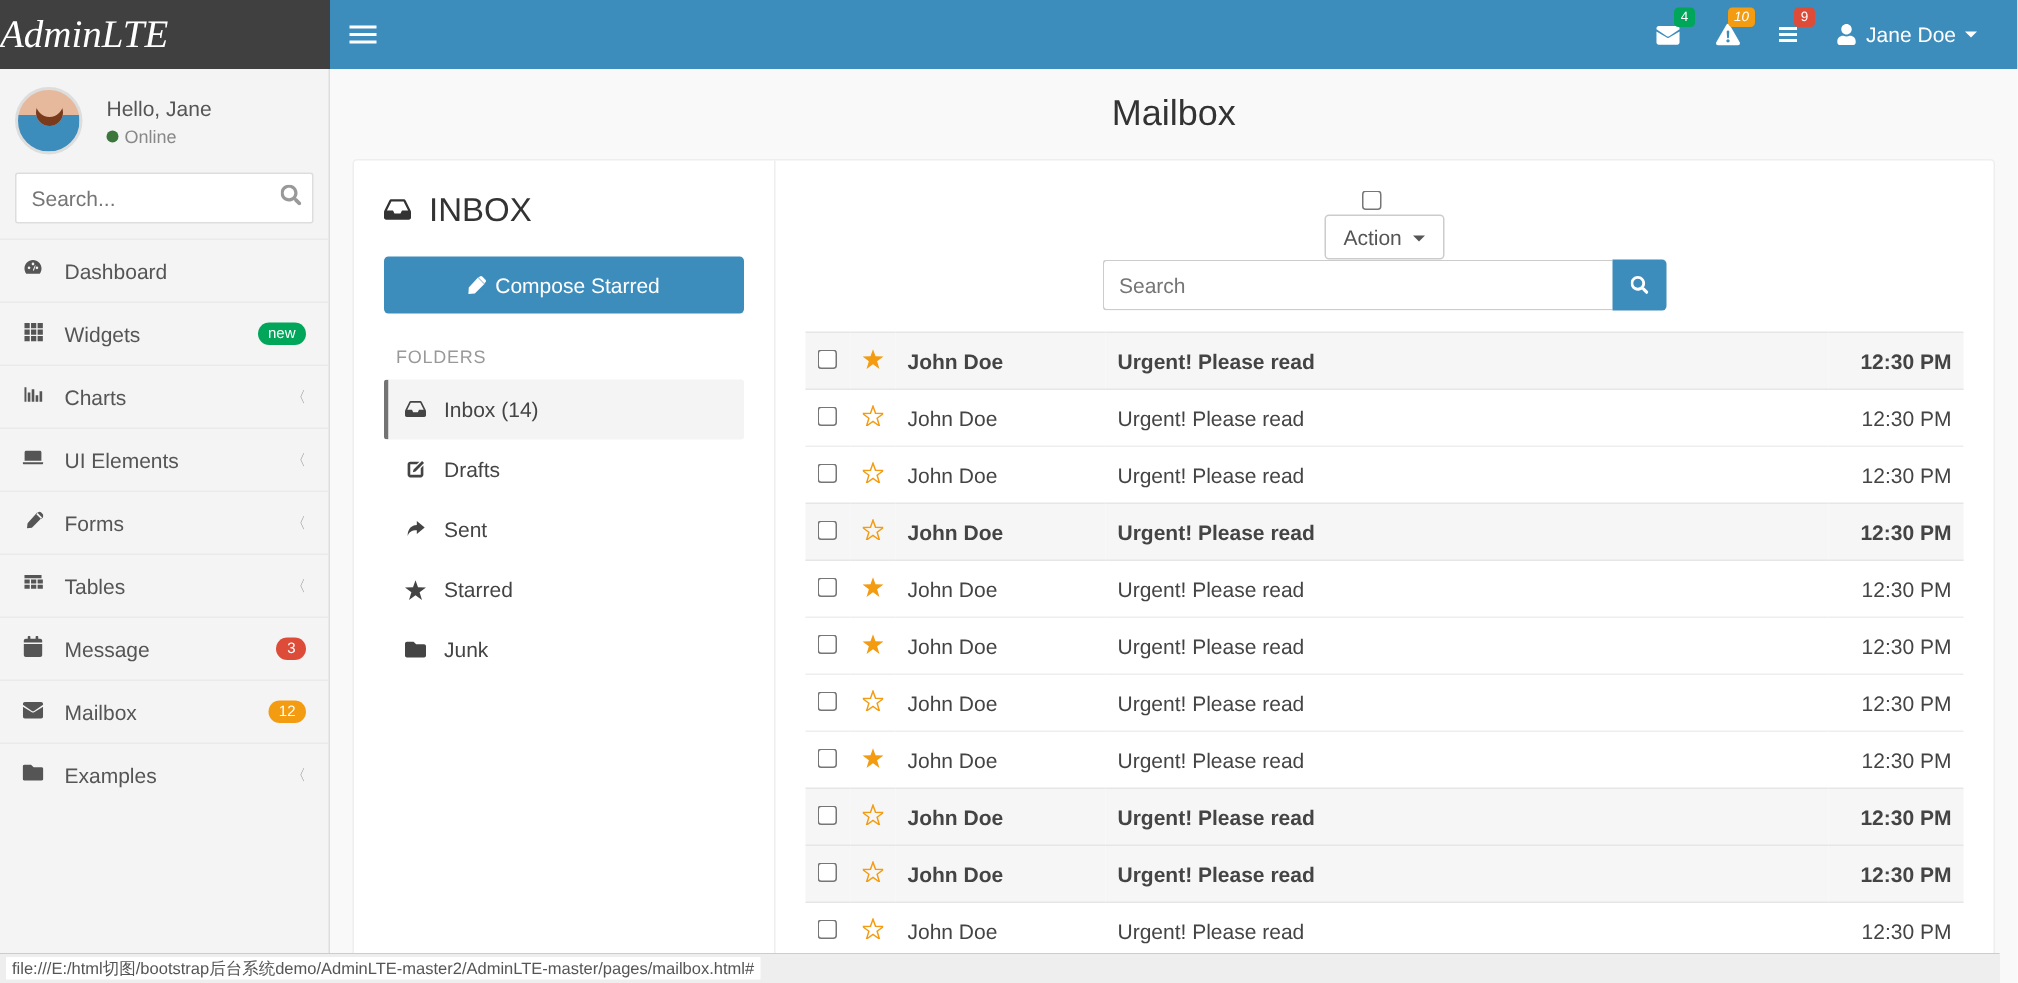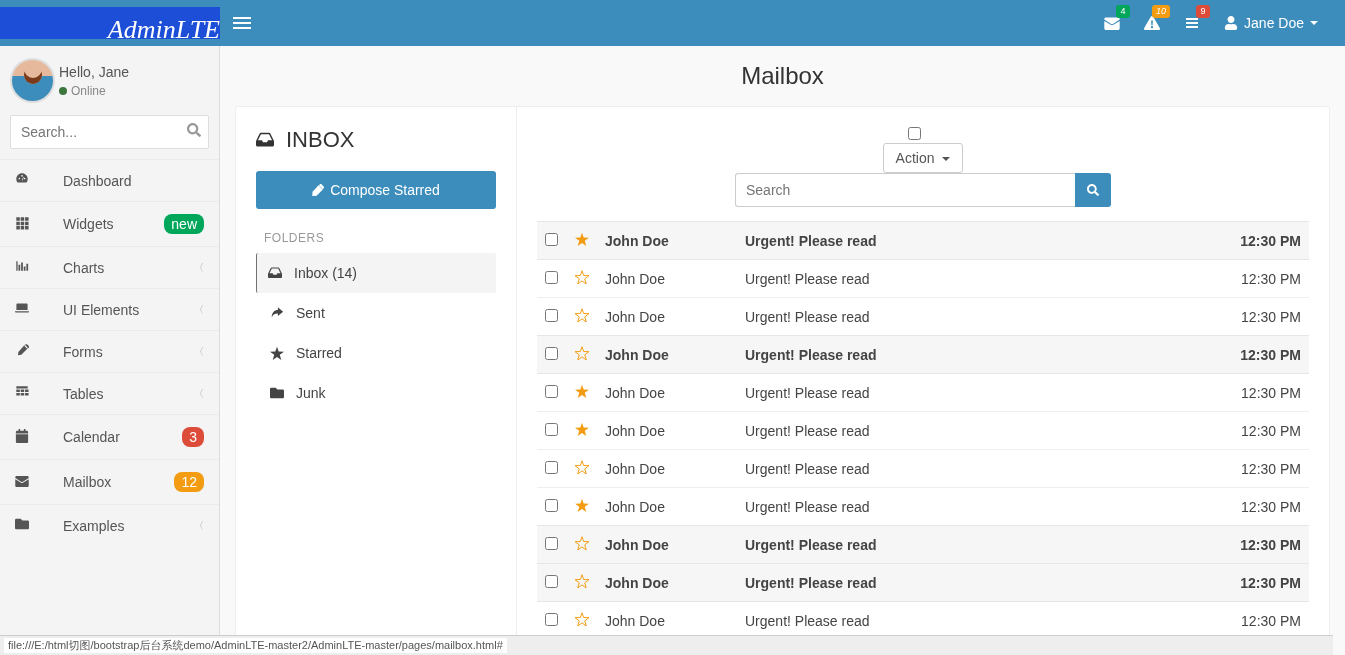--- a/index.html
+++ b/index.html
@@ -1,20 +1,20 @@
 <!DOCTYPE html>
 <html><head>
 <meta charset="utf-8">
 <style>
   * { box-sizing: border-box; margin: 0; padding: 0; }
   body { font-family: "Helvetica Neue", Helvetica, Arial, sans-serif; font-size: 14px; color: #333; background: #f9f9f9; }
   
   
   .navbar { height: 46px; background: #3c8dbc; display: flex; align-items: center; color: #fff; }
-  .logo { width: 220px; text-align: right; font-family: "Brush Script MT", cursive; font-size: 26px; font-style: italic; background: #1d4ed8; height: 32px; line-height: 46px; }
+  .logo { width: 220px; text-align: left; font-family: "Brush Script MT", cursive; font-size: 26px; font-style: italic; background: #404040; height: 46px; line-height: 46px; }
   .navbar-toggle { width: 44px; height: 46px; display: flex; align-items: center; justify-content: center; cursor: pointer; }
   .bars { display: inline-block; }
   .bars span { display: block; width: 18px; height: 2px; background: #fff; margin: 3px 0; }
   .navbar-spacer { flex: 1; }
   .navbar-right { display: flex; align-items: center; padding-right: 15px; }
   .nav-icon { position: relative; padding: 0 12px; height: 46px; display: flex; align-items: center; cursor: pointer; }
   .nav-icon svg { fill: #fff; width: 16px; height: 16px; }
   .badge { position: absolute; top: 5px; right: 2px; font-size: 9px; padding: 2px 4px; border-radius: 3px; color: #fff; min-width: 14px; text-align: center; line-height: 1; }
   .badge-green { background: #00a65a; }
   .badge-yellow { background: #f39c12; font-style: italic; }
@@ -25,40 +25,40 @@
 
   
   .wrapper { display: flex; min-height: calc(100vh - 46px); }
   .sidebar { width: 220px; background: #f4f4f4; border-right: 1px solid #ddd; }
   .content { flex: 1; }
 
   
   .user-panel { padding: 12px 10px; display: flex; align-items: center; }
   .avatar { width: 45px; height: 45px; border-radius: 50%; background: linear-gradient(#e6b89c 40%, #3c8dbc 40%); border: 2px solid #ddd; position: relative; overflow: hidden; }
   .avatar::after { content: ""; position: absolute; top: 6px; left: 50%; transform: translateX(-50%); width: 18px; height: 18px; background: #e6b89c; border-radius: 50%; box-shadow: inset 0 -6px 0 #7a3b1d; }
-  .user-info { margin-left: 4px; }
+  .user-info { margin-left: 16px; }
   .user-hello { color: #555; font-weight: 500; }
   .user-status { font-size: 12px; color: #888; margin-top: 4px; }
   .dot-green { display: inline-block; width: 8px; height: 8px; background: #3c763d; border-radius: 50%; margin-right: 4px; vertical-align: middle; }
 
   
   .sidebar-search { padding: 0 10px 10px; position: relative; }
   .sidebar-search input { width: 100%; height: 34px; border: 1px solid #ddd; border-radius: 2px; padding: 6px 30px 6px 10px; font-size: 14px; color: #555; }
   .sidebar-search .search-btn { position: absolute; right: 18px; top: 8px; color: #999; cursor: pointer; }
   .sidebar-search .search-btn svg { width: 14px; height: 14px; fill: #999; }
 
   
   .sidebar-menu { list-style: none; }
   .sidebar-menu li { border-top: 1px solid #eaeaea; }
   .sidebar-menu a { display: flex; align-items: center; padding: 12px 15px; color: #555; text-decoration: none; }
   .sidebar-menu .mi { width: 20px; margin-right: 8px; }
   .sidebar-menu .mi svg { width: 14px; height: 14px; fill: #555; }
-  .sidebar-menu .lbl { flex: 1; margin-left: 20px; }
+  .sidebar-menu .lbl { flex: 1; }
   .sidebar-menu .arrow { color: #999; font-size: 10px; }
-  .badge-pill { font-size: 14px; padding: 2px 7px; border-radius: 8px; color: #fff; }
+  .badge-pill { font-size: 10px; padding: 2px 7px; border-radius: 8px; color: #fff; }
   .pill-green { background: #00a65a; }
   .pill-red { background: #dd4b39; }
   .pill-yellow { background: #f39c12; text-align: center; }
 
   
   .page-header { text-align: center; padding: 16px 0; color: #333; font-size: 24px; font-weight: 400; }
 
   
   .mailbox { display: flex; background: #fff; margin: 0 15px 10px 15px; border: 1px solid #eee; border-radius: 3px; }
   .mail-left { width: 280px; padding: 20px; }
@@ -66,21 +66,21 @@
 
   .inbox-title { display: flex; align-items: center; font-size: 22px; font-weight: 400; color: #333; margin-bottom: 18px; text-align: right; }
   .inbox-title svg { width: 18px; height: 18px; fill: #333; margin-right: 12px; }
 
   .compose-btn { display: flex; align-items: center; justify-content: center; width: 100%; height: 38px; background: #3c8dbc; color: #fff; border: none; border-radius: 3px; font-size: 14px; cursor: pointer; }
   .compose-btn svg { width: 12px; height: 12px; fill: #fff; margin-right: 6px; }
 
   .folders-label { color: #999; font-size: 12px; letter-spacing: 0.5px; margin: 22px 0 8px 8px; }
   .folder-list { list-style: none; }
   .folder-list li a { display: flex; align-items: center; padding: 12px 14px; color: #444; text-decoration: none; border-radius: 2px; }
-  .folder-list li.active a { background: #f4f4f4; border-left: 1px solid #737373; padding-left: 11px; font-weight: 500; }
+  .folder-list li.active a { background: #f4f4f4; border-left: 3px solid #737373; padding-left: 11px; font-weight: 500; }
   .folder-list li a svg { width: 14px; height: 14px; fill: #444; margin-right: 12px; }
 
   
   .mail-toolbar { display: flex; align-items: center; margin-bottom: 14px; flex-direction: column; }
   .tb-check { margin-right: 18px; }
   .action-btn { border: 1px solid #ccc; background: #fff; padding: 6px 12px; border-radius: 3px; cursor: pointer; color: #555; font-size: 14px; }
   .action-caret { display: inline-block; margin-left: 4px; width: 0; height: 0; border-left: 4px solid transparent; border-right: 4px solid transparent; border-top: 4px solid #555; vertical-align: middle; }
   .tb-spacer { flex: 1; }
   .mail-search { display: flex; }
   .mail-search input { width: 340px; height: 34px; border: 1px solid #ccc; border-right: none; border-radius: 3px 0 0 3px; padding: 6px 10px; font-size: 14px; }
@@ -282,21 +282,21 @@
               </svg></span>
     <span class="lbl">Tables</span>
             <span class="arrow">〈</span>
           </a>
         </li>
         <li>
           <a href="#">
             <span class="mi"><svg>
                 <use href="#i-calendar"></use>
               </svg></span>
-    <span class="lbl">Calendar</span>
+    <span class="lbl">Message</span>
             <span class="badge-pill pill-red">3</span>
           </a>
         </li>
         <li>
           <a href="#">
             <span class="mi"><svg>
                 <use href="#i-envelope"></use>
               </svg></span>
     <span class="lbl">Mailbox</span>
             <span class="badge-pill pill-yellow">12</span>
@@ -333,20 +333,28 @@
           <span>Compose Starred</span>
         </button>
         <div class="folders-label">FOLDERS</div>
         <ul class="folder-list" id="folder-list">
             <li class="active">
               <a href="#">
                 <svg>
                   <use href="#i-inbox"></use>
                 </svg>
                 <span>Inbox (14)</span>
+              </a>
+            </li>
+            <li>
+              <a href="#">
+                <svg>
+                  <use href="#i-pencil-square"></use>
+                </svg>
+                <span>Drafts</span>
               </a>
             </li>
             <li>
               <a href="#">
                 <svg>
                   <use href="#i-share"></use>
                 </svg>
                 <span>Sent</span>
               </a>
             </li>

